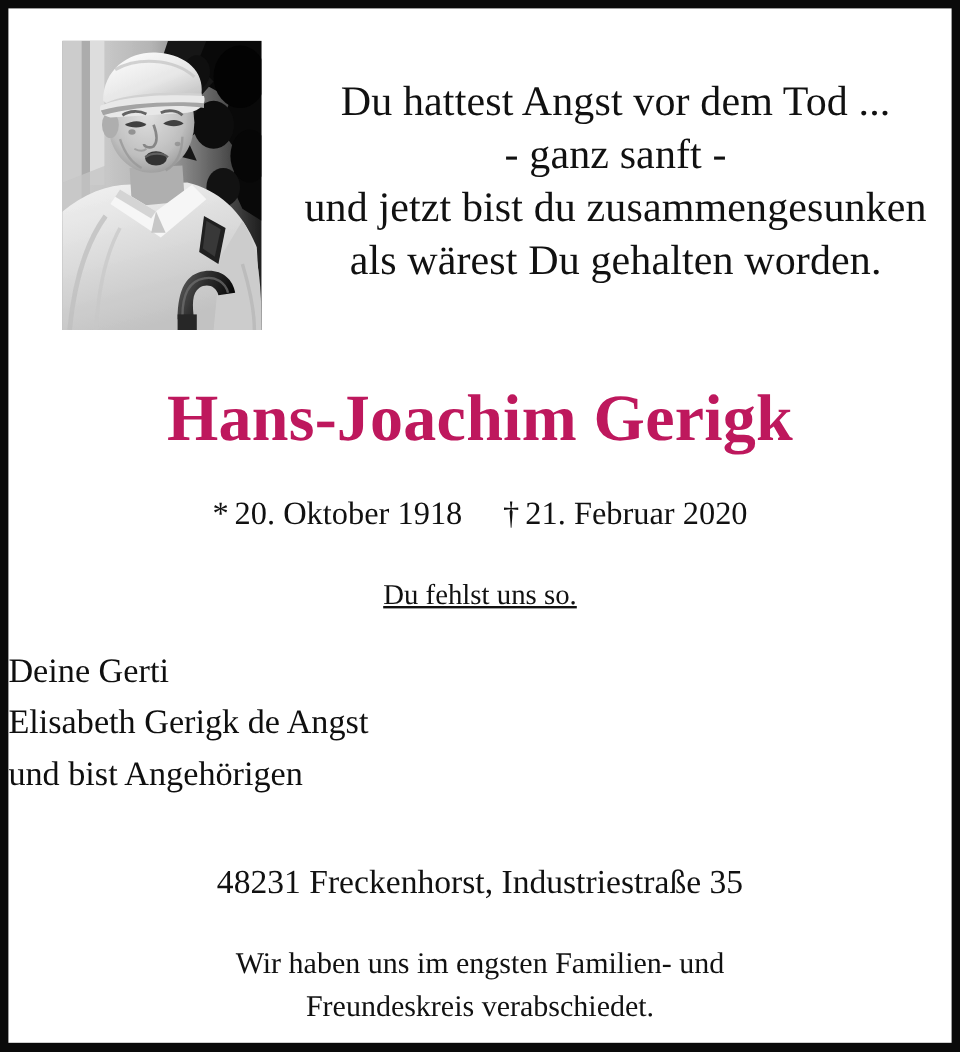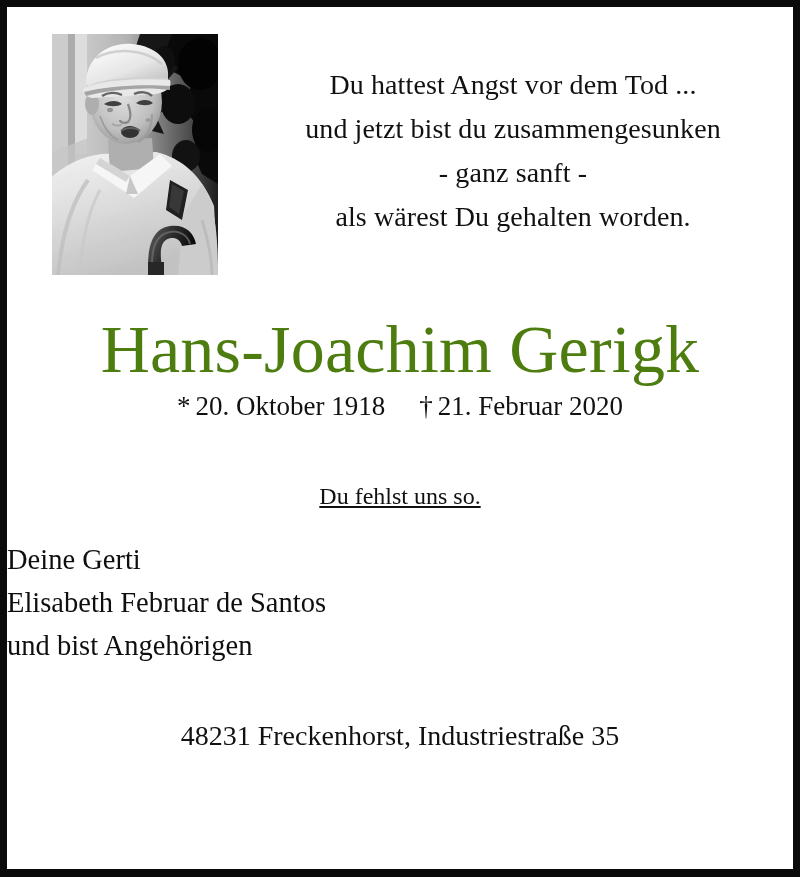--- a/index.html
+++ b/index.html
@@ -52,43 +52,44 @@
     filter: grayscale(100%) contrast(112%);
   }
   .portrait svg { display: block; width: 100%; height: 100%; }
 
   .verse {
     position: absolute;
     left: 236px;
     top: 56px;
     width: 540px;
     text-align: center;
-    font-size: 28px;
+    font-size: 35px;
     line-height: 44px;
     letter-spacing: 0.1px;
     color: #111111;
   }
   .verse .vline { white-space: nowrap; }
 
   
   .name-block {
     position: absolute;
     left: 0;
     top: 311px;
     width: 100%;
     text-align: center;
   }
   .deceased-name {
-    font-size: 68px;
+    font-size: 55px;
     line-height: 62px;
     letter-spacing: 0.2px;
-    color: #4d7c0f;
+    color: #be185d;
+    font-weight: bold;
   }
   .dates {
-    margin-top: 9px;
+    margin-top: 31px;
     font-size: 27px;
     line-height: 34px;
     color: #111111;
   }
   .dates .date-birth { margin-right: 34px; }
   .dates .sym { margin-right: 5px; }
 
   
   .mourning-line {
     position: absolute;
@@ -239,39 +240,43 @@
           <path d="M96 232 C 96 206, 104 194, 118 192 C 132 190, 142 198, 144 210 L130 212 C 128 204, 120 202, 114 206 C 108 210, 108 220, 110 234 Z" fill="url(#caneg)"></path>
           <path d="M100 230 C 100 210, 106 200, 118 198 C 128 196, 136 202, 138 210" stroke="#7c7871" stroke-width="2" fill="none" opacity="0.7"></path>
           <rect x="96" y="228" width="16" height="13" fill="#35332e"></rect>
 
           <rect x="0" y="0" width="166" height="241" fill="#000000" opacity="0.04"></rect>
         </svg>
       </div>
 
       <div class="verse">
         <div class="vline">Du hattest Angst vor dem Tod ...</div>
+        <div class="vline">- ganz sanft -</div>
         <div class="vline">und jetzt bist du zusammengesunken</div>
-        <div class="vline">- ganz sanft -</div>
         <div class="vline">als wärest Du gehalten worden.</div>
       </div>
 
     </div>
 
     <div class="name-block">
       <div class="deceased-name">Hans-Joachim Gerigk</div>
       <div class="dates">
         <span class="date-birth"><span class="sym">*</span><span>20. Oktober 1918</span></span><span class="date-death"><span class="sym">†</span><span>21. Februar 2020</span></span>
       </div>
     </div>
 
     <div class="mourning-line">Du fehlst uns so.</div>
 
     <div class="survivors">
       <div class="sline">Deine Gerti</div>
-      <div class="sline">Elisabeth Februar de Santos</div>
+      <div class="sline">Elisabeth Gerigk de Angst</div>
       <div class="sline">und bist Angehörigen</div>
     </div>
 
     <div class="address">48231 Freckenhorst, Industriestraße 35</div>
 
+    <div class="closing">
+      <div class="cline">Wir haben uns im engsten Familien- und</div>
+      <div class="cline">Freundeskreis verabschiedet.</div>
+    </div>
 
   </div>
 </div>
 
 </body></html>

